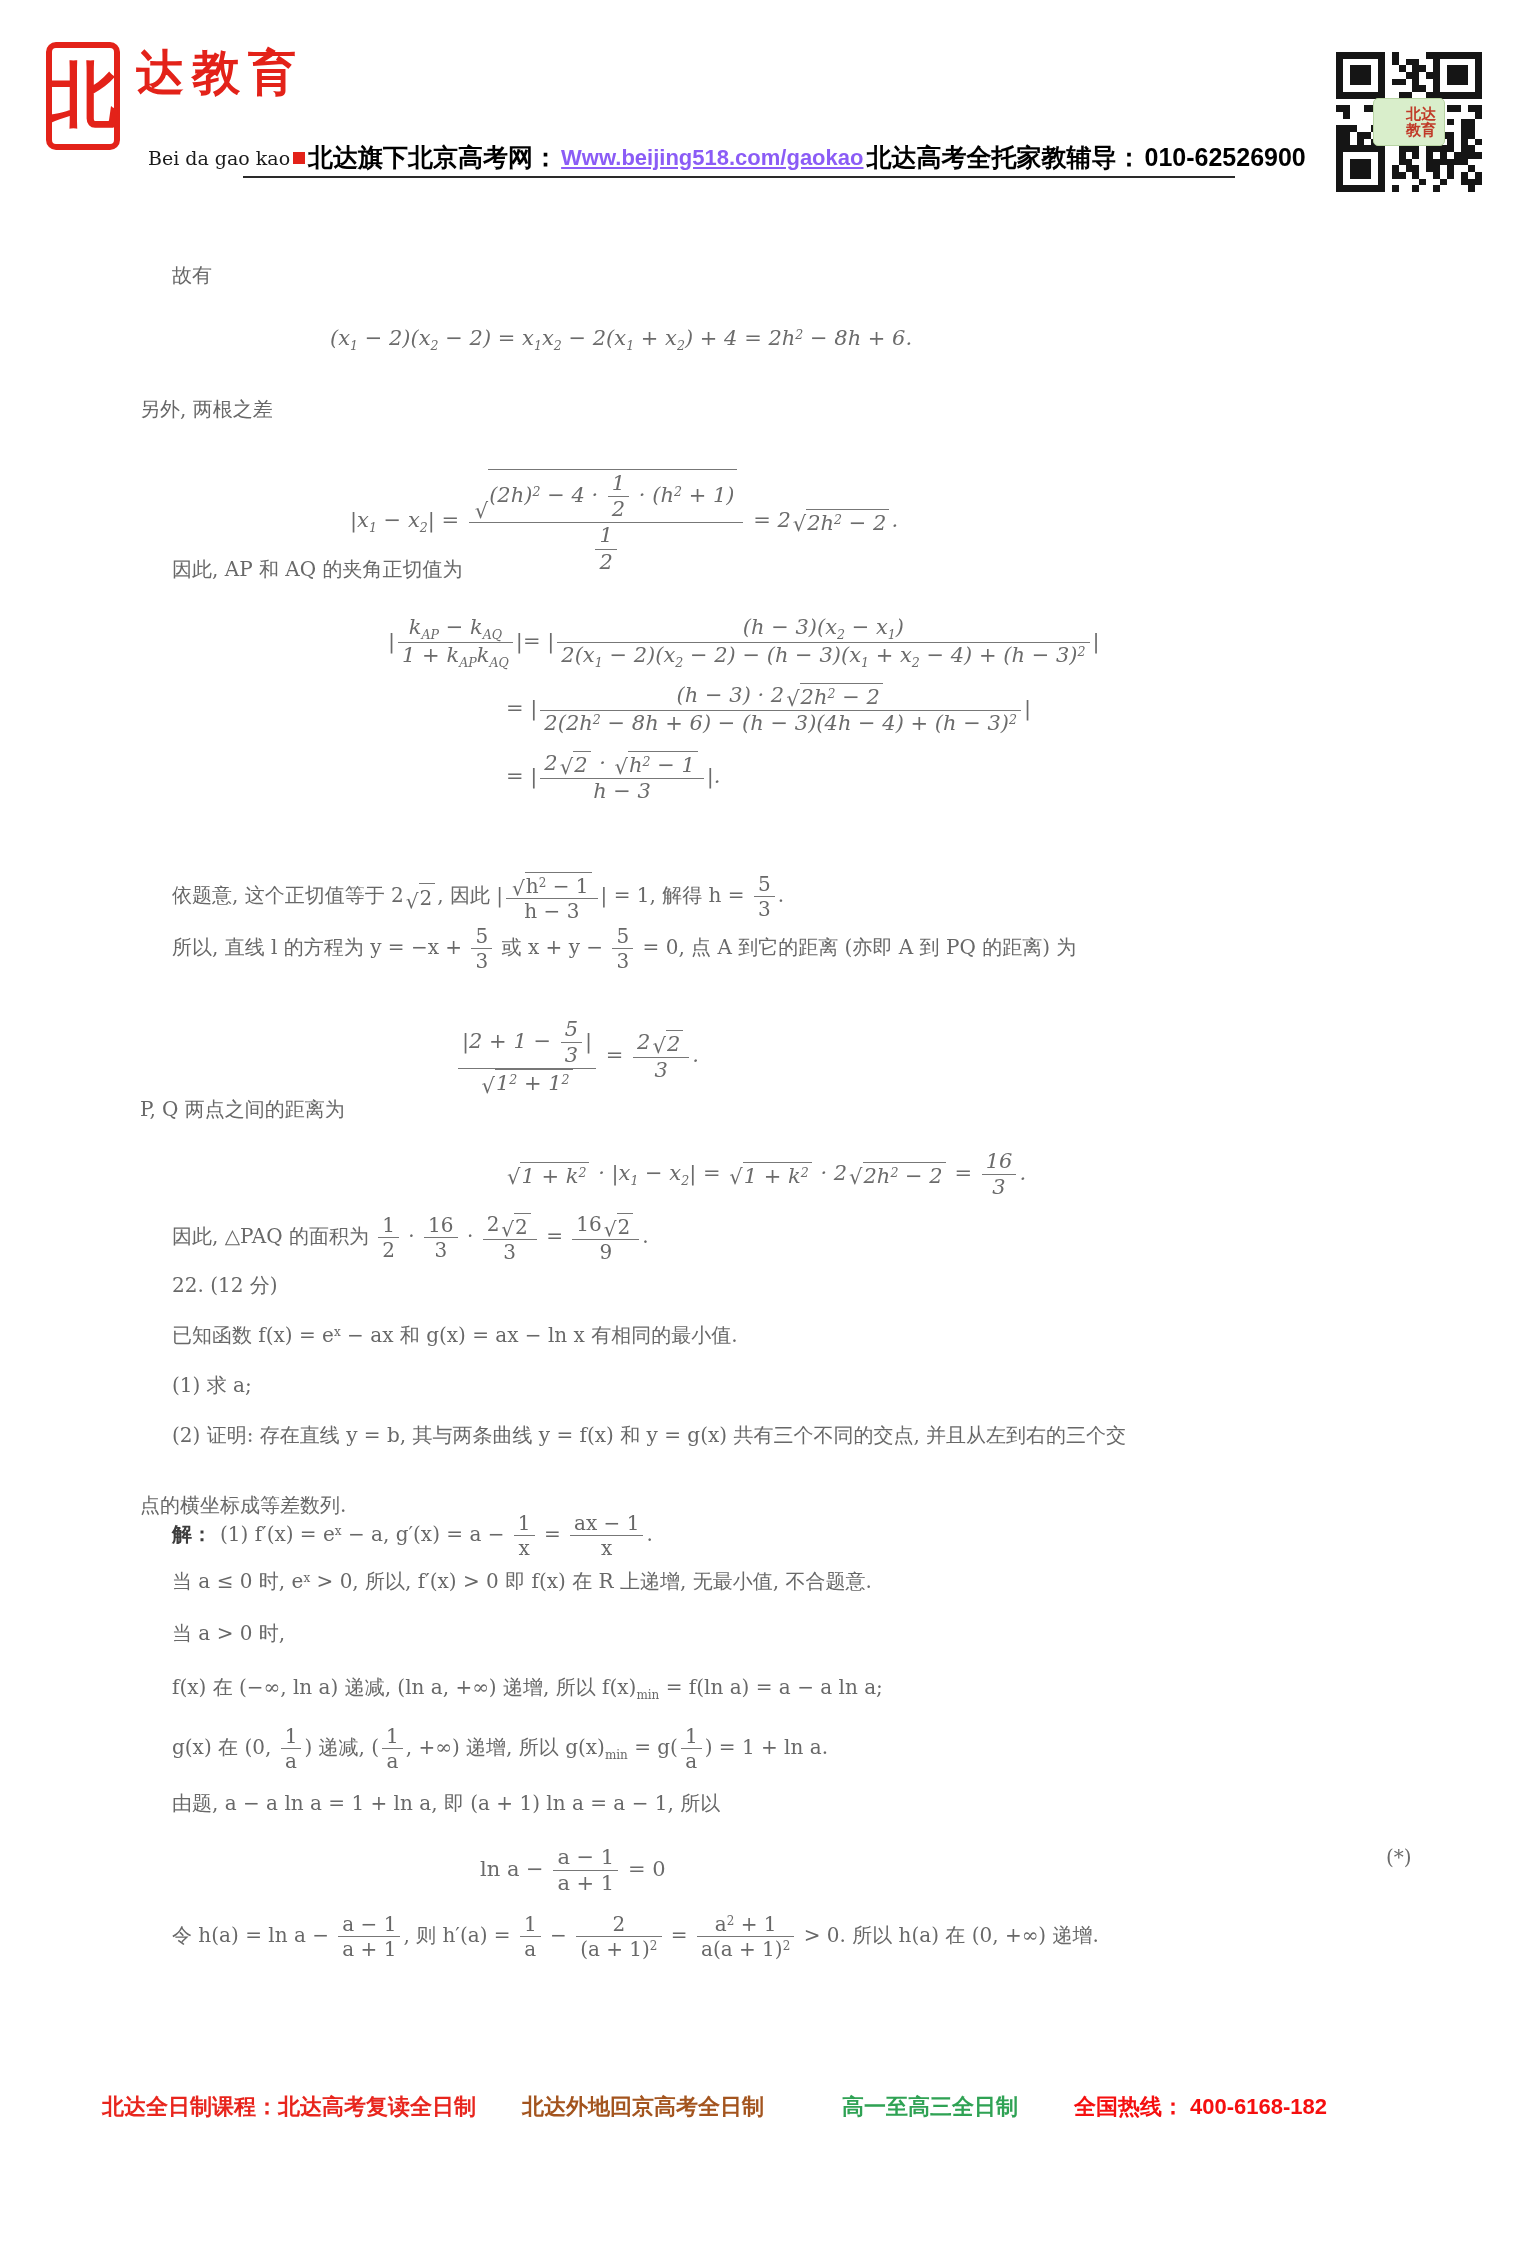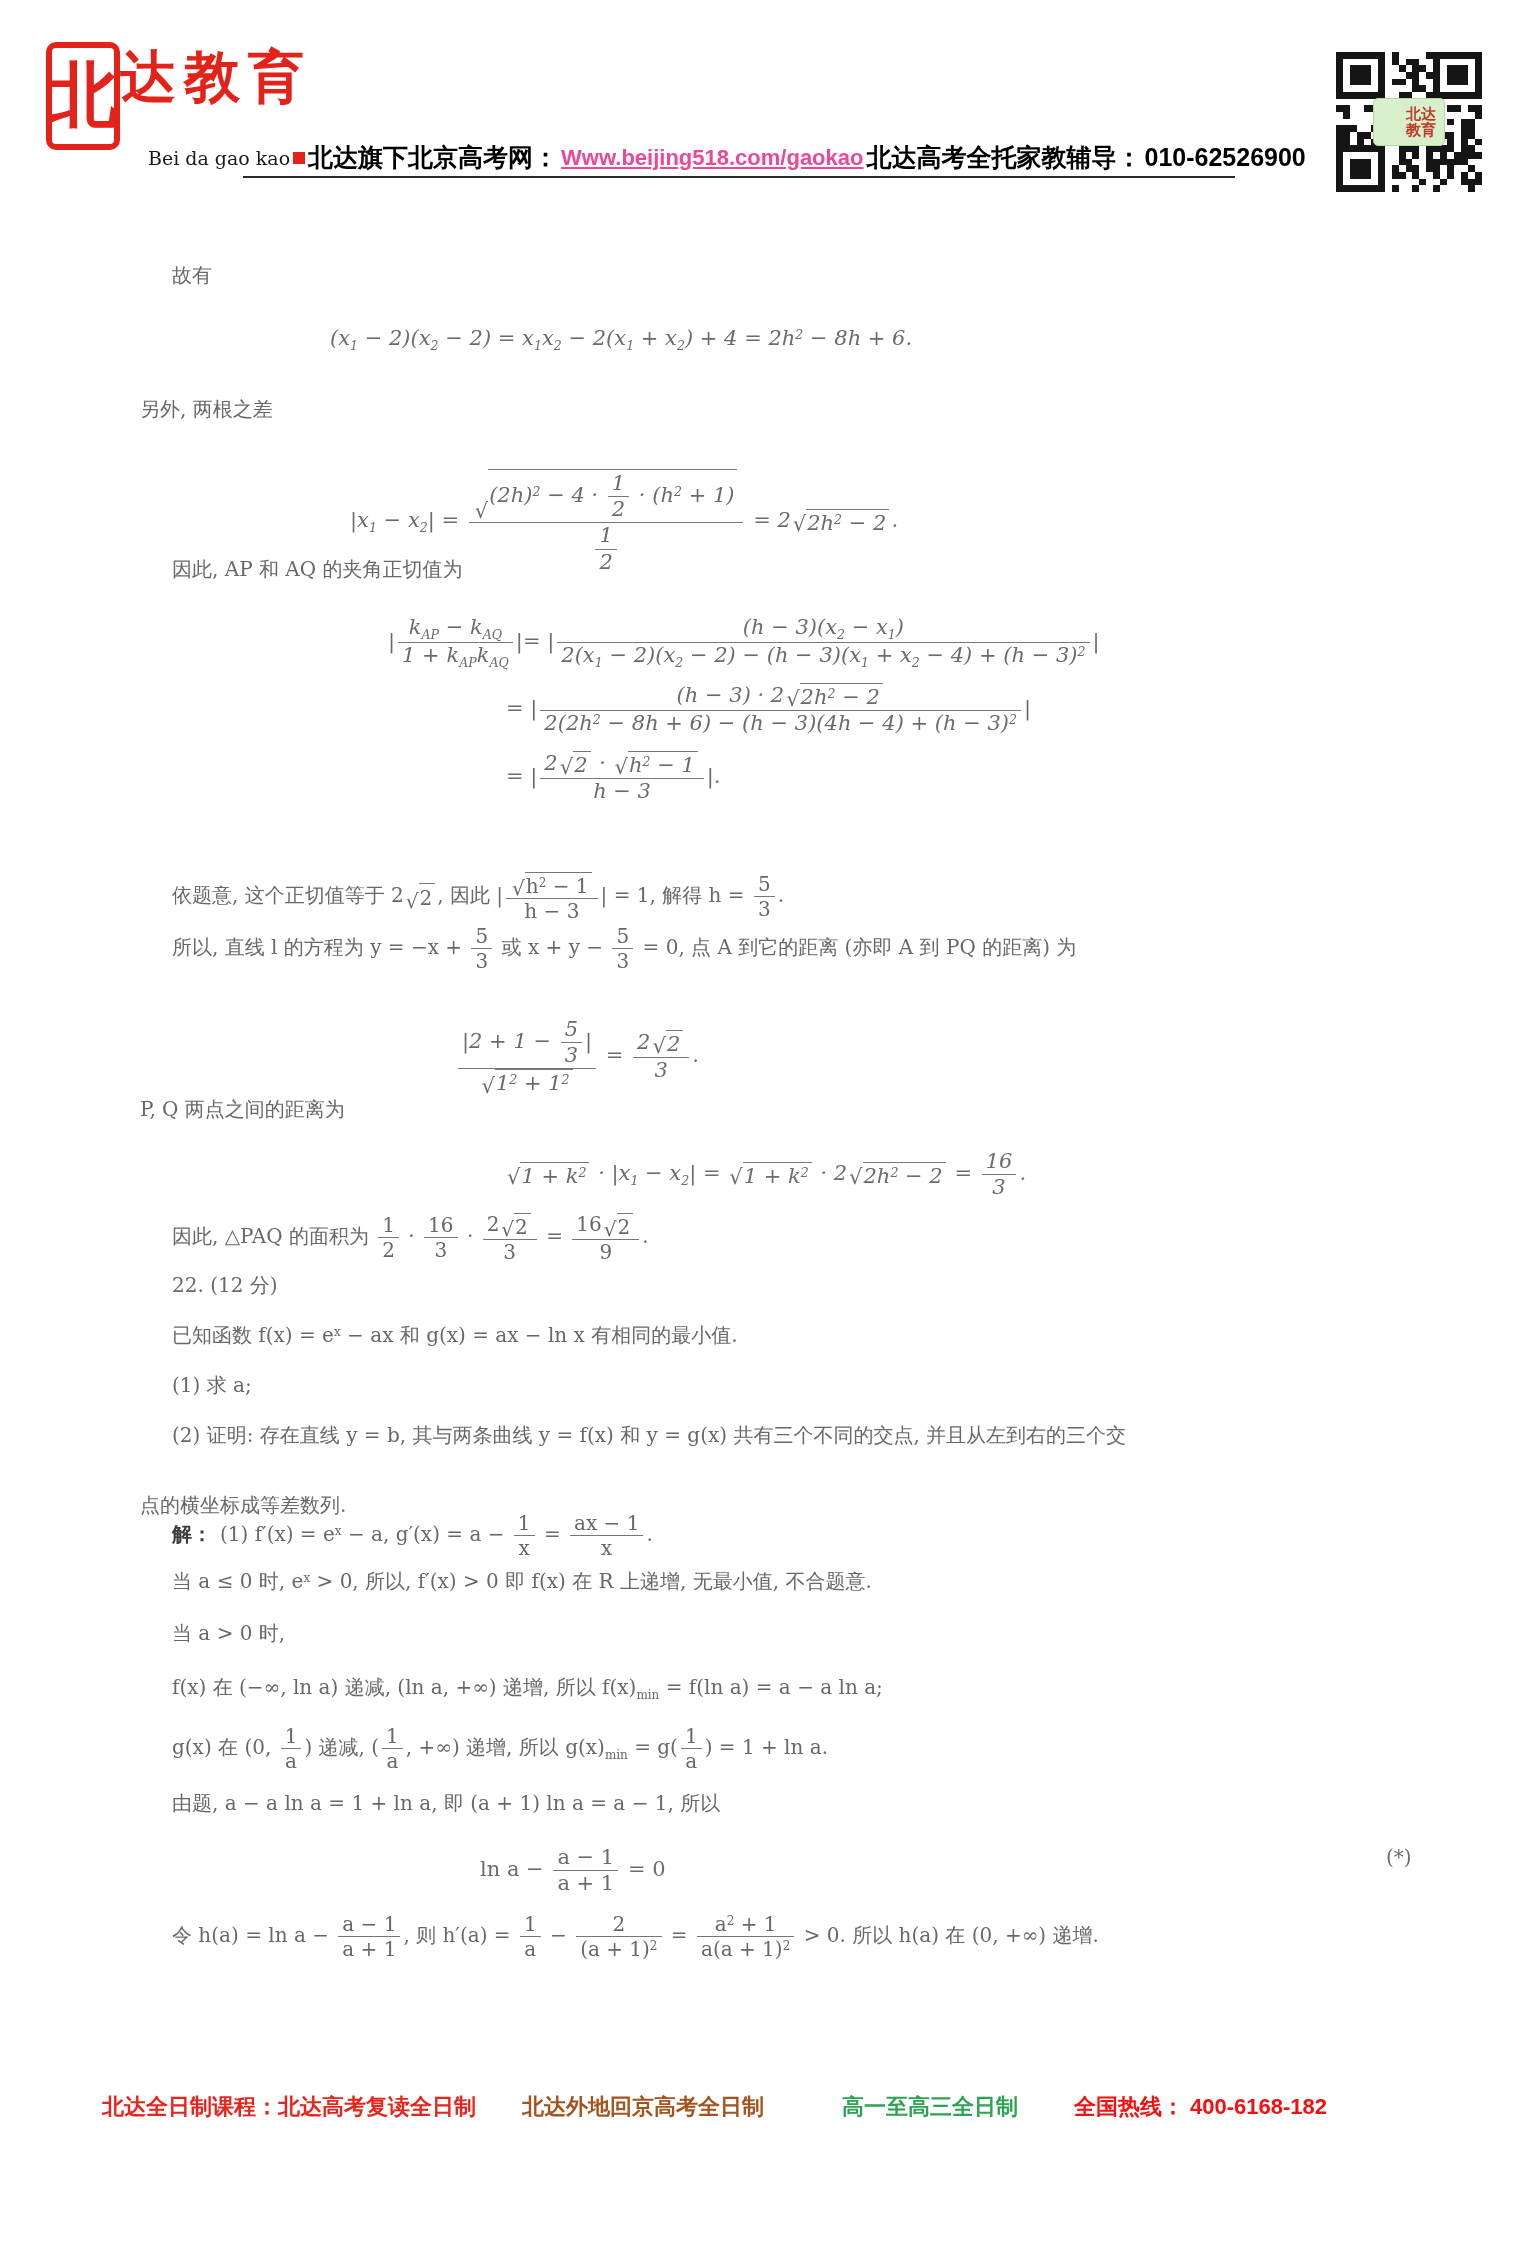--- a/index.html
+++ b/index.html
@@ -4,28 +4,28 @@
 <style>
   html,body{margin:0;padding:0;background:#fff;}
   #page{position:relative;width:1535px;height:2244px;background:#ffffff;overflow:hidden;
         font-family:"DejaVu Serif",serif;}
 
   
   .logo{position:absolute;left:46px;top:42px;display:flex;align-items:flex-start;}
   .seal{width:62px;height:96px;border:6px solid #e32219;border-radius:10px;background:#fff;
         color:#e32219;font-weight:bold;font-size:70px;display:flex;align-items:center;
         justify-content:center;font-family:"DejaVu Serif",serif;}
-  .logo-text{color:#e32219;font-size:56px;font-weight:bold;line-height:1.0;
+  .logo-text{color:#e32219;font-size:48px;font-weight:bold;line-height:1.0;margin-left:16px;
         letter-spacing:8px;margin-top:6px;text-align:right;}
   .tagline-row{position:absolute;left:148px;top:141px;display:flex;align-items:center;gap:3px;
         white-space:nowrap;}
   .tagline{font-size:19px;color:#1a1a1a;}
   .bullet{width:12px;height:12px;background:#e32219;display:inline-block;}
   .red-label{color:#000000;font-family:"Liberation Sans",sans-serif;font-weight:bold;font-size:25px;}
-  .site-link{color:#ec4899;font-family:"Liberation Sans",sans-serif;font-weight:bold;font-size:22px;
+  .site-link{color:#8b5cf6;font-family:"Liberation Sans",sans-serif;font-weight:bold;font-size:22px;
         text-decoration:underline;}
   .header-rule{position:absolute;left:243px;top:176px;width:992px;height:2px;background:#2a2a2a;}
 
   
   .qr{position:absolute;left:1336px;top:52px;width:146px;height:140px;}
   .qr-grid{position:absolute;left:0;top:0;right:0;bottom:0;display:grid;
         grid-template-columns:repeat(21,1fr);grid-template-rows:repeat(21,1fr);}
   .qc{background:transparent;}
   .qc.on{background:#151515;}
   .qr-badge{position:absolute;left:50%;top:50%;transform:translate(-50%,-50%);width:46px;height:46px;

